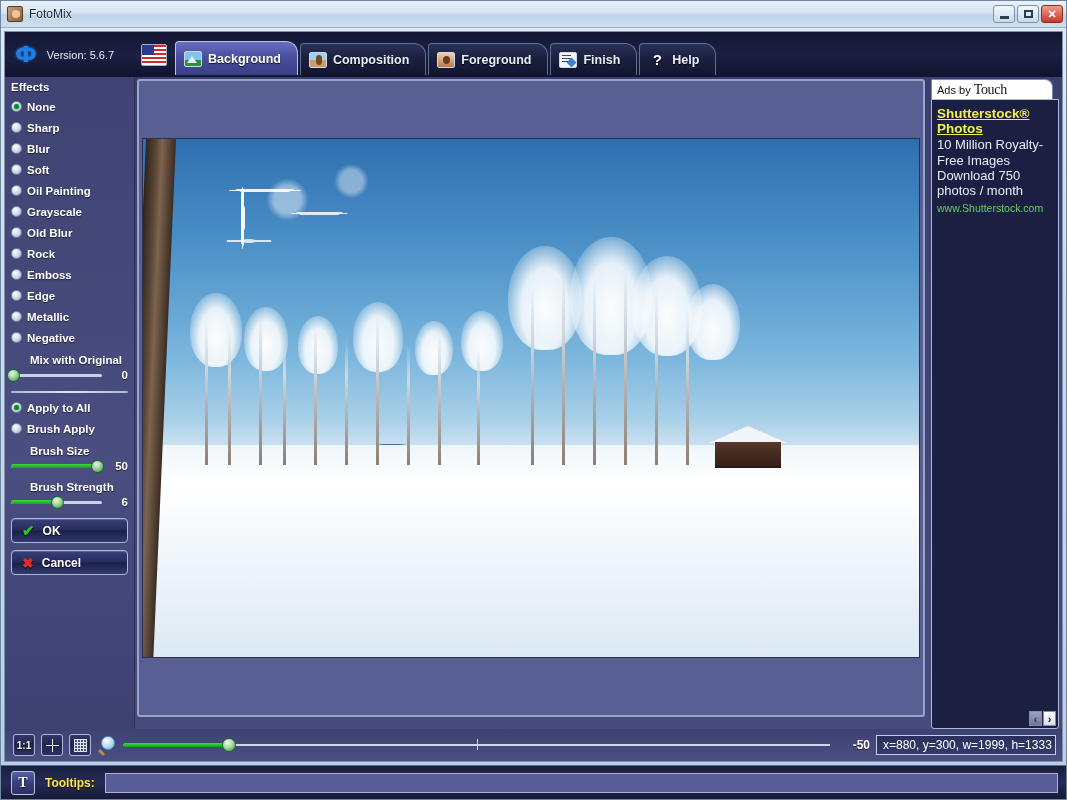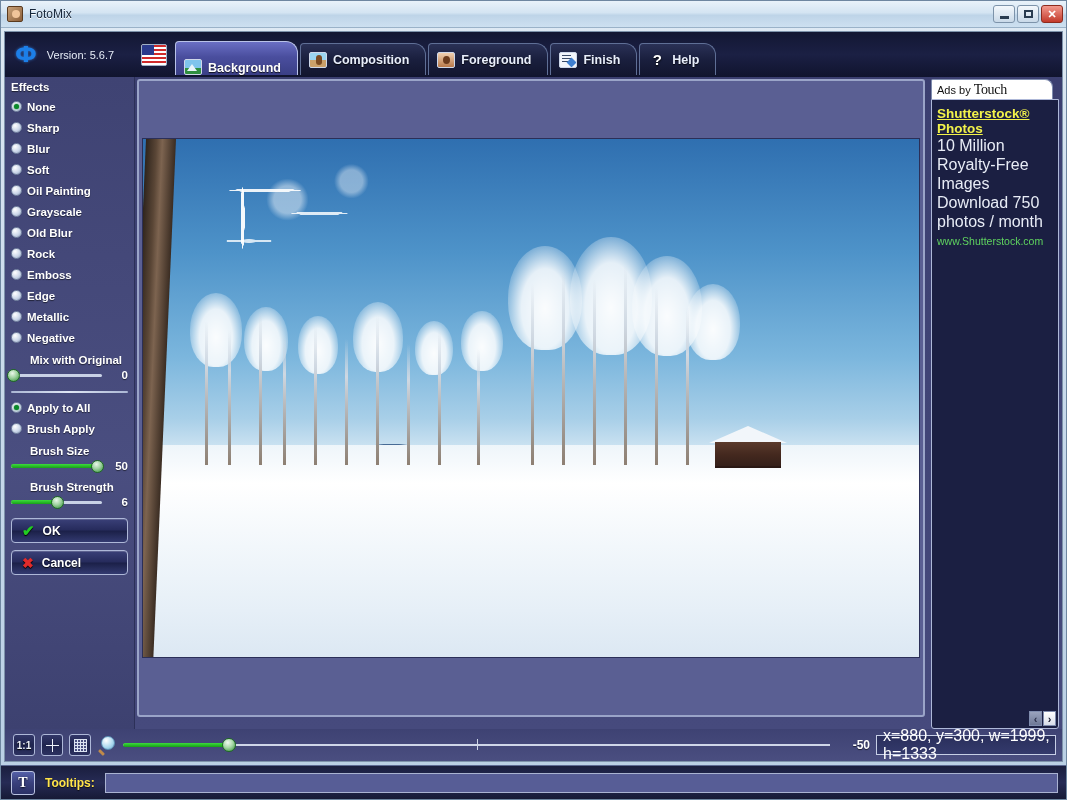--- a/index.html
+++ b/index.html
@@ -103,21 +103,20 @@
     color: #e8eefb; font-size: 12.5px; font-weight: bold;
     cursor: pointer; white-space: nowrap;
     text-shadow: 0 1px 1px rgba(0,0,0,.8);
     position: relative;
   }
   .tab.active {
     background: linear-gradient(180deg, #6a6fc4 0%, #4a4e9e 45%, #3a3f86 100%);
     border-color: #b9c2e8;
     color: #ffffff;
     height: 34px;
-    align-items: flex-end;
   }
   .tab-ico {
     width: 18px; height: 16px; flex: 0 0 18px;
     border: 1px solid #cfd8ea; border-radius: 2px; overflow: hidden;
     position: relative; background: #eaf0f8;
   }
   .ico-landscape { background: linear-gradient(180deg,#7fc4ec 0 55%, #2f8f3f 55% 100%); }
   .ico-landscape::after{content:"";position:absolute;left:2px;bottom:3px;width:0;height:0;
     border-left:5px solid transparent;border-right:5px solid transparent;border-bottom:7px solid #e8f4fa;}
   .ico-face { background: linear-gradient(180deg,#f0d0b0,#b8794a); }
@@ -357,21 +356,21 @@
   }
   .zoom-val {
     font-size: 12px; font-weight: bold; color: #ffffff; width: 34px; text-align: right;
     flex: 0 0 34px; text-shadow: 0 1px 1px rgba(0,0,0,.6);
   }
   .coord-box {
     width: 180px; flex: 0 0 180px; height: 20px;
     background: linear-gradient(180deg,#2a2f5c,#343a6c);
     border: 1px solid #c7cfe6;
     display: flex; align-items: center; padding-left: 6px;
-    font-size: 16px; color: #ffffff;
+    font-size: 12px; color: #ffffff;
   }
 
   
   .adpanel {
     width: 128px; flex: 0 0 128px;
     margin: 2px 3px 0 3px;
     display: flex; flex-direction: column;
     position: relative;
   }
   .ads-by {
@@ -394,21 +393,21 @@
     border-radius: 0 0 3px 3px;
     padding: 6px 4px 4px 5px;
     position: relative; overflow: hidden;
   }
   .ad-title {
     font-size: 13.5px; font-weight: bold; color: #f2f24a;
     text-decoration: underline; line-height: 1.12; cursor: pointer;
     font-family: "Liberation Sans", sans-serif;
   }
   .ad-desc {
-    font-size: 16px; color: #e8ecf6; line-height: 1.18; margin-top: 1px;
+    font-size: 13px; color: #e8ecf6; line-height: 1.18; margin-top: 1px;
   }
   .ad-url {
     font-size: 10.5px; color: #5fd35f; margin-top: 3px;
   }
   .ad-nav {
     position: absolute; right: 2px; bottom: 2px; display: flex; gap: 1px;
   }
   .ad-arrow {
     width: 13px; height: 15px;
     border: 1px solid #7f8cae;

